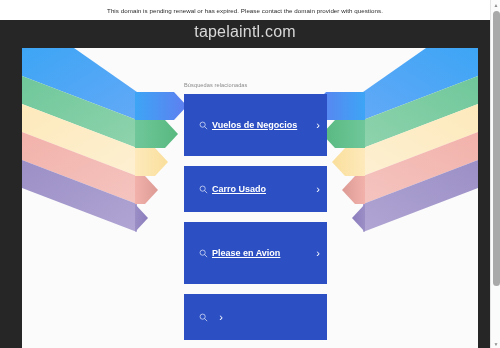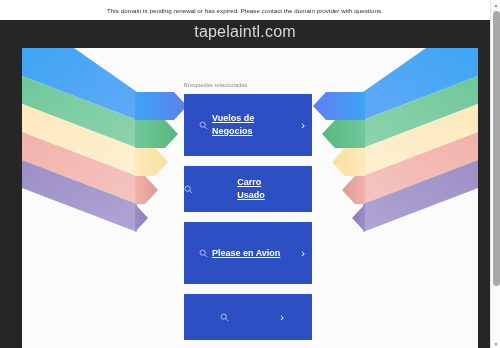--- a/index.html
+++ b/index.html
@@ -80,32 +80,31 @@
     width: 122px;
   }
   .results-label {
     font-size: 5.6px;
     color: #8a8a8a;
     margin-bottom: 6px;
     letter-spacing: 0.1px;
   }
   .result-card {
     position: relative;
-    width: 128px;
+    width: 143px;
     background: #2c50c4;
     margin-bottom: 10px;
     display: flex;
     align-items: center;
     padding: 0;
     box-sizing: border-box;
     cursor: pointer;
-    justify-content: center;
   }
   .result-card.tall   { height: 62px; }
-  .result-card.short  { height: 46px; gap: 40px; }
+  .result-card.short  { height: 46px; }
 
   .card-search-icon {
     flex: 0 0 auto;
     width: 18px;
     margin-left: 10px;
     display: flex;
     align-items: center;
     justify-content: center;
   }
   .card-label {

